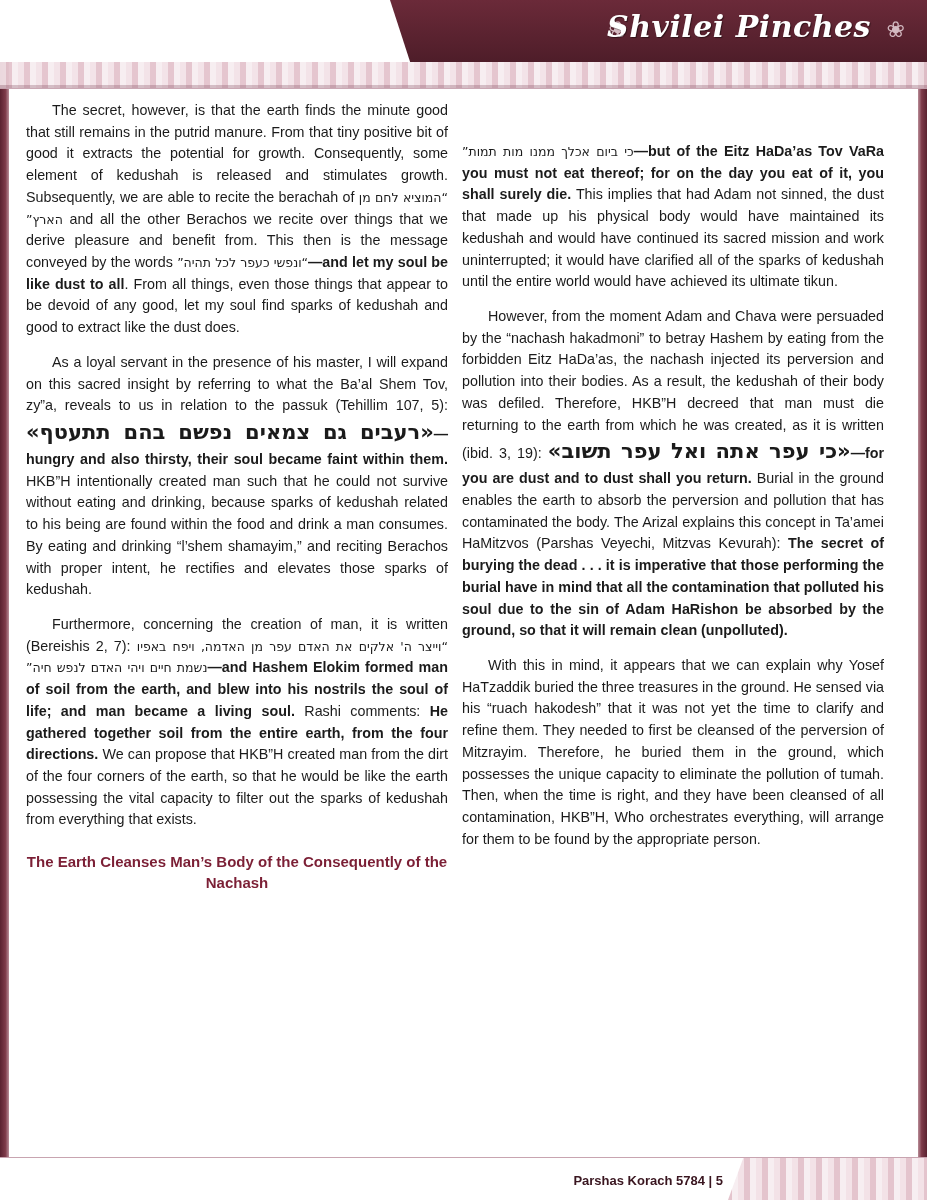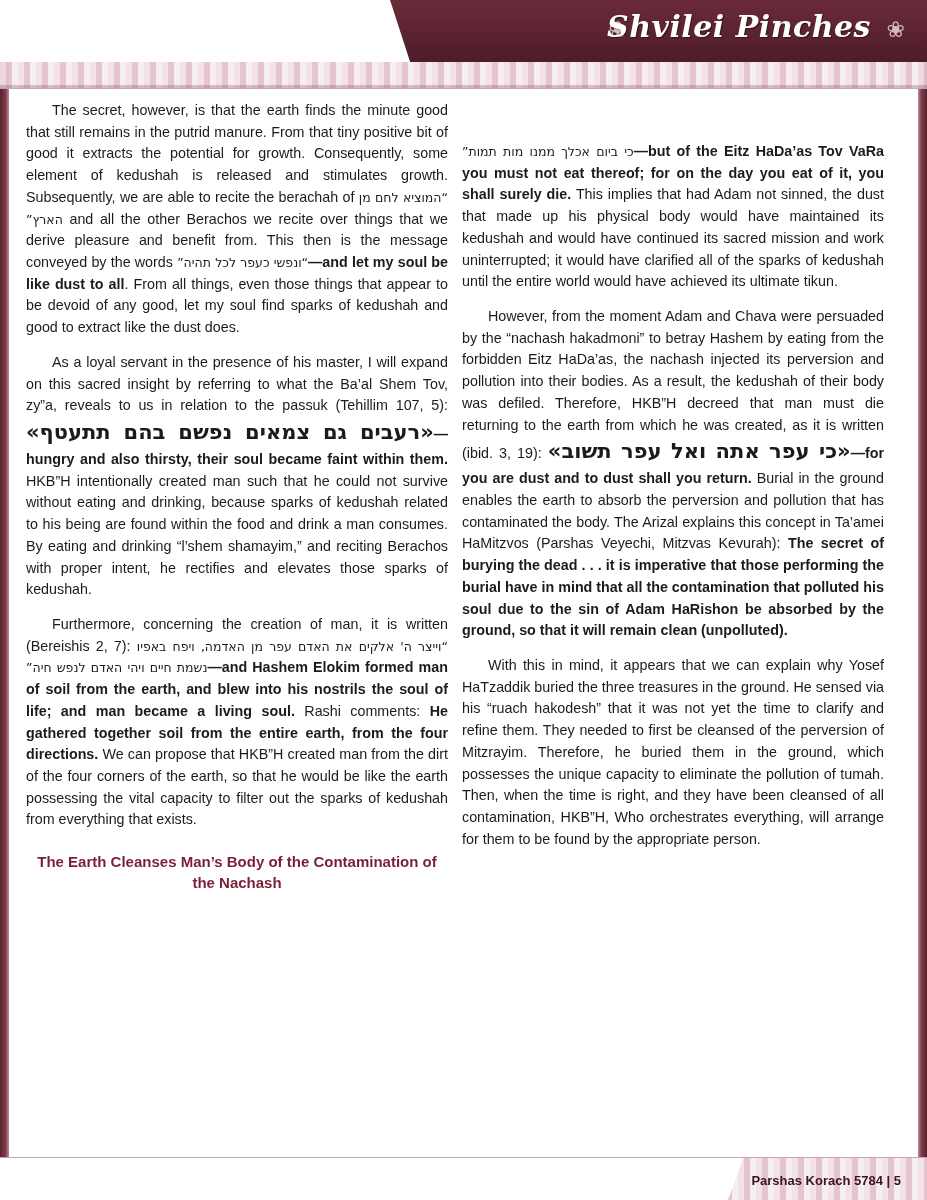--- a/index.html
+++ b/index.html
@@ -98,21 +98,21 @@
     position: absolute;
     top: 0; right: 0;
     width: 9px; height: 1200px;
     background: linear-gradient(270deg, #5a2230 0%, #7d3a49 60%, #b98d98 100%);
   }
 
   
   .page-footer {
     position: absolute;
     bottom: 0; left: 0;
-    width: 927px;
+    width: 749px;
     height: 42px;
   }
   .footer-band {
     position: absolute;
     bottom: 0; left: 0;
     width: 927px; height: 42px;
     background:
       repeating-linear-gradient(90deg,
         #f3e2e7 0px, #f3e2e7 6px,
         #e4c4cd 6px, #e4c4cd 12px,
@@ -208,21 +208,21 @@
   <span class="header-orn right">❀</span>
 </div>
 <div class="ornament-band"></div>
 
 <div class="content">
 
   <div class="col" id="left-col">
       <p><span>The secret, however, is that the earth finds the minute good that still remains in the putrid manure.  From that tiny positive bit of good it extracts the potential for growth.  Consequently, some element of kedushah is released and stimulates growth.  Subsequently, we are able to recite the berachah of </span><span class="heb">“המוציא לחם מן הארץ”</span><span> and all the other Berachos we recite over things that we derive pleasure and benefit from.  This then is the message conveyed by the words </span><span class="heb">“ונפשי כעפר לכל תהיה”</span><span class="bold">—and let my soul be like dust to all</span><span>.  From all things, even those things that appear to be devoid of any good, let my soul find sparks of kedushah and good to extract like the dust does.</span></p>
       <p><span>As a loyal servant in the presence of his master, I will expand on this sacred insight by referring to what the Ba’al Shem Tov, zy”a, reveals to us in relation to the passuk (Tehillim 107, 5): </span><span class="heb-big">«רעבים גם צמאים נפשם בהם תתעטף»</span><span class="bold">—hungry and also thirsty, their soul became faint within them.</span><span>  HKB”H intentionally created man such that he could not survive without eating and drinking, because sparks of kedushah related to his being are found within the food and drink a man consumes.  By eating and drinking “l’shem shamayim,” and reciting Berachos with proper intent, he rectifies and elevates those sparks of kedushah.</span></p>
       <p><span>Furthermore, concerning the creation of man, it is written (Bereishis 2, 7): </span><span class="heb">“וייצר ה' אלקים את האדם עפר מן האדמה, ויפח באפיו נשמת חיים ויהי האדם לנפש חיה”</span><span class="bold">—and Hashem Elokim formed man of soil from the earth, and blew into his nostrils the soul of life; and man became a living soul.</span><span>  Rashi comments: </span><span class="bold">He gathered together soil from the entire earth, from the four directions.</span><span>  We can propose that HKB”H created man from the dirt of the four corners of the earth, so that he would be like the earth possessing the vital capacity to filter out the sparks of kedushah from everything that exists.</span></p>
-      <div class="section-heading">The Earth Cleanses Man’s Body of the Contamination of the Nachash</div>
+      <div class="section-heading">The Earth Cleanses Man’s Body of the Consequently of the Nachash</div>
     </div>
 
   <div class="col" id="right-col">
       <p class="noindent"><span class="heb">כי ביום אכלך ממנו מות תמות”</span><span class="bold">—but of the Eitz HaDa’as Tov VaRa you must not eat thereof; for on the day you eat of it, you shall surely die.</span><span>  This implies that had Adam not sinned, the dust that made up his physical body would have maintained its kedushah and would have continued its sacred mission and work uninterrupted; it would have clarified all of the sparks of kedushah until the entire world would have achieved its ultimate tikun.</span></p>
       <p><span>However, from the moment Adam and Chava were persuaded by the “nachash hakadmoni” to betray Hashem by eating from the forbidden Eitz HaDa’as, the nachash injected its perversion and pollution into their bodies.  As a result, the kedushah of their body was defiled.  Therefore, HKB”H decreed that man must die returning to the earth from which he was created, as it is written (ibid. 3, 19): </span><span class="heb-big">«כי עפר אתה ואל עפר תשוב»</span><span class="bold">—for you are dust and to dust shall you return.</span><span>  Burial in the ground enables the earth to absorb the perversion and pollution that has contaminated the body.  The Arizal explains this concept in Ta’amei HaMitzvos (Parshas Veyechi, Mitzvas Kevurah): </span><span class="bold">The secret of burying the dead . . . it is imperative that those performing the burial have in mind that all the contamination that polluted his soul due to the sin of Adam HaRishon be absorbed by the ground, so that it will remain clean (unpolluted).</span></p>
       <p><span>With this in mind, it appears that we can explain why Yosef HaTzaddik buried the three treasures in the ground.  He sensed via his “ruach hakodesh” that it was not yet the time to clarify and refine them.  They needed to first be cleansed of the perversion of Mitzrayim.  Therefore, he buried them in the ground, which possesses the unique capacity to eliminate the pollution of tumah.  Then, when the time is right, and they have been cleansed of all contamination, HKB”H, Who orchestrates everything, will arrange for them to be found by the appropriate person.</span></p>
     </div>
 
 </div>
 

